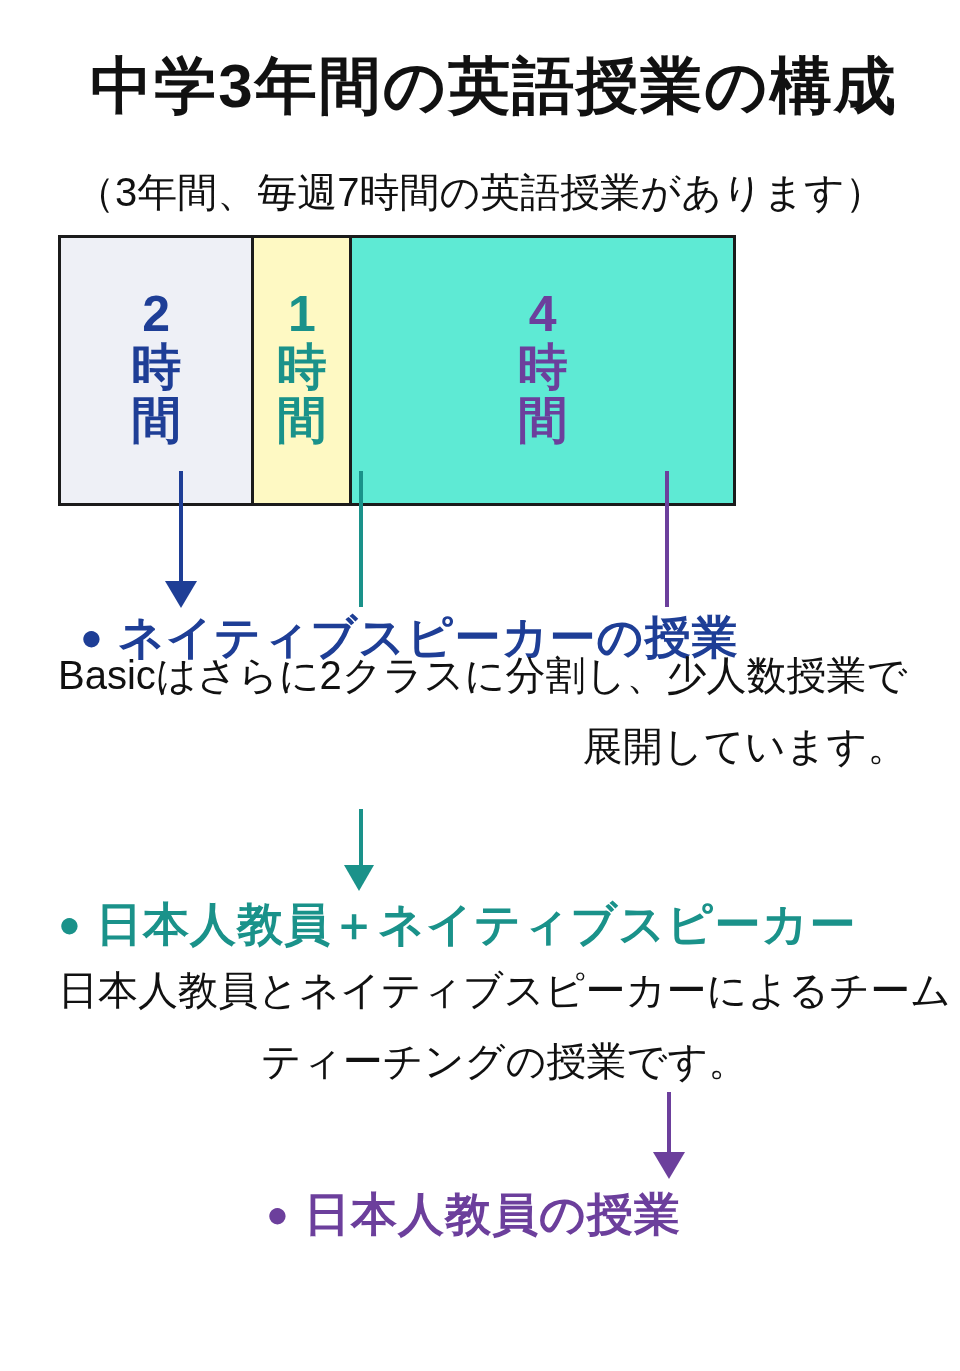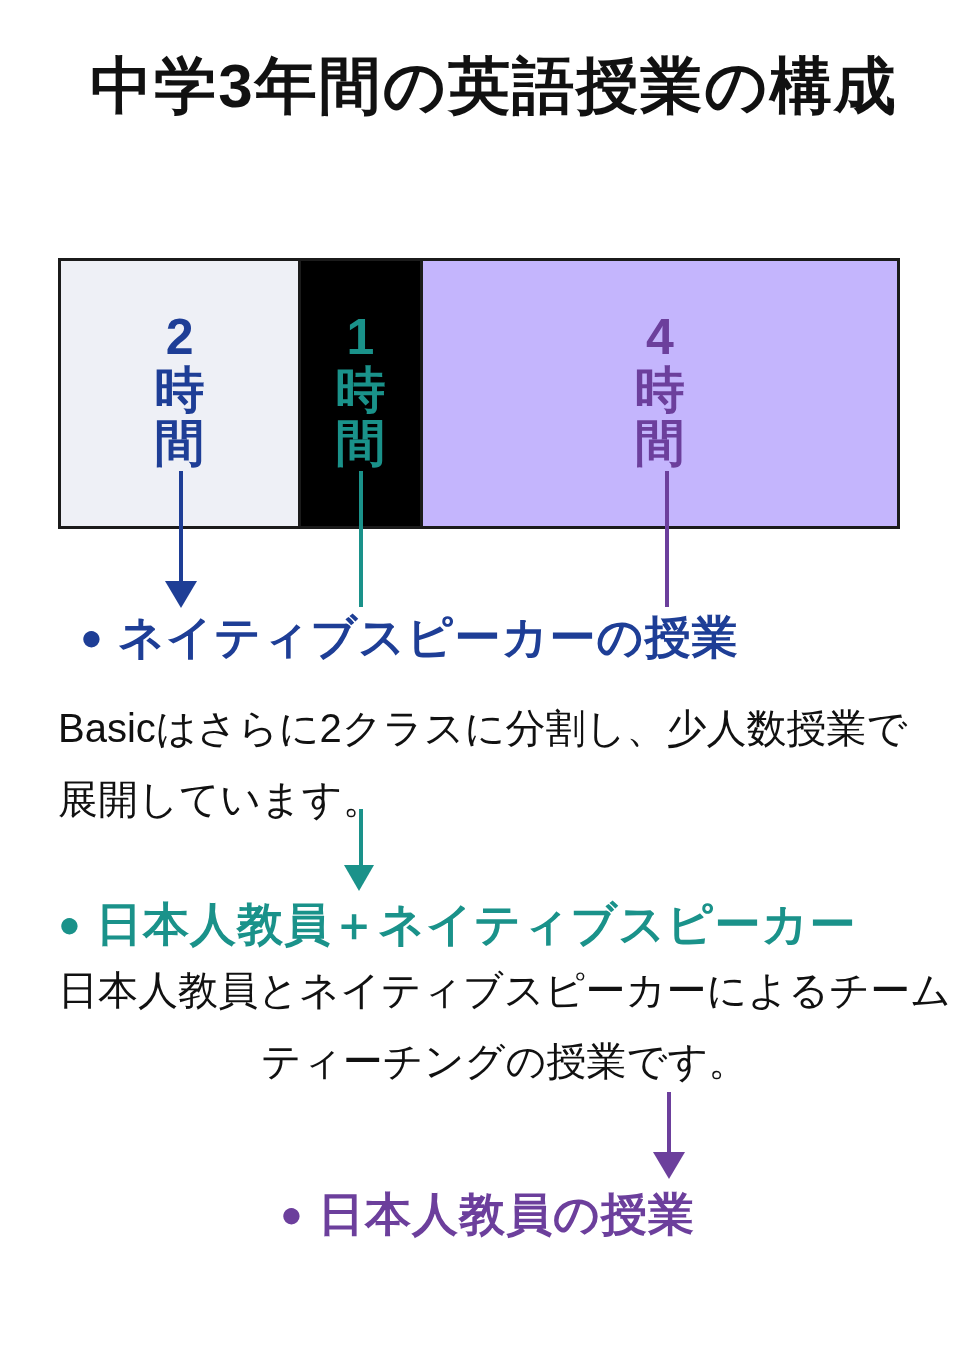--- a/index.html
+++ b/index.html
@@ -31,36 +31,36 @@
     text-align: center;
     font-size: 40px;
     font-weight: 400;
     color: #111111;
     line-height: 1.2;
   }
 
   
   .hours-bar {
     position: absolute;
-    left: 58px; top: 258px;
-    width: 842px; height: 271px;
+    left: 58px; top: 235px;
+    width: 678px; height: 271px;
     border: 3px solid #1b1b1b;
     box-sizing: border-box;
     display: flex;
     z-index: 1;
   }
   .bar-seg {
     display: flex;
     align-items: center;
     justify-content: center;
     box-sizing: border-box;
   }
   .bar-seg.seg-1 { flex: 2; background: #eef0f6; border-right: 3px solid #1b1b1b; }
-  .bar-seg.seg-2 { flex: 1; background: #000000; border-right: 3px solid #1b1b1b; }
-  .bar-seg.seg-3 { flex: 4; background: #c4b5fd; }
+  .bar-seg.seg-2 { flex: 1; background: #fef9c3; border-right: 3px solid #1b1b1b; }
+  .bar-seg.seg-3 { flex: 4; background: #5eead4; }
   .seg-label {
     width: 1em;
     font-size: 50px;
     line-height: 53px;
     font-weight: 700;
     text-align: center;
     word-break: break-all;
     line-break: anywhere;
     white-space: normal;
     margin-top: -6px;
@@ -100,40 +100,41 @@
     letter-spacing: 1px;
     white-space: nowrap;
   }
   .sec-heading .bullet {
     font-size: 38px;
     margin-right: 14px;
     vertical-align: 3px;
   }
   .sec-heading.blue   { color: #1e3e96; left: 58px;  top: 612px; margin-left: 22px; }
   .sec-heading.teal   { color: #1a928a; left: 58px;  top: 899px; text-align: right; }
-  .sec-heading.purple { color: #6c3f9c; left: 266px; top: 1189px; margin-left: 14px; }
+  .sec-heading.purple { color: #6c3f9c; left: 266px; top: 1189px; }
 
   .sec-body {
     position: absolute;
     font-size: 40px;
     font-weight: 400;
     color: #111111;
     line-height: 71px;
     white-space: nowrap;
   }
-  .sec-body.body-1 { left: 58px;  top: 693px; }
+  .sec-body.body-1 { left: 58px;  top: 640px; text-align: right; }
   .sec-body.body-2 { left: 58px;  top: 955px; text-align: center; }
   .sec-body.body-3 { left: 257px; top: 1246px; }
 </style>
 </head>
 <body>
 
 <div class="canvas">
 
   <div class="page-title">中学3年間の英語授業の構成</div>
+  <div class="page-subtitle">（3年間、毎週7時間の英語授業があります）</div>
 
   <div class="hours-bar">
     <div class="bar-seg seg-1">
       <div class="seg-label">2時間</div>
     </div>
     <div class="bar-seg seg-2">
       <div class="seg-label">1時間</div>
     </div>
     <div class="bar-seg seg-3">
       <div class="seg-label">4時間</div>

